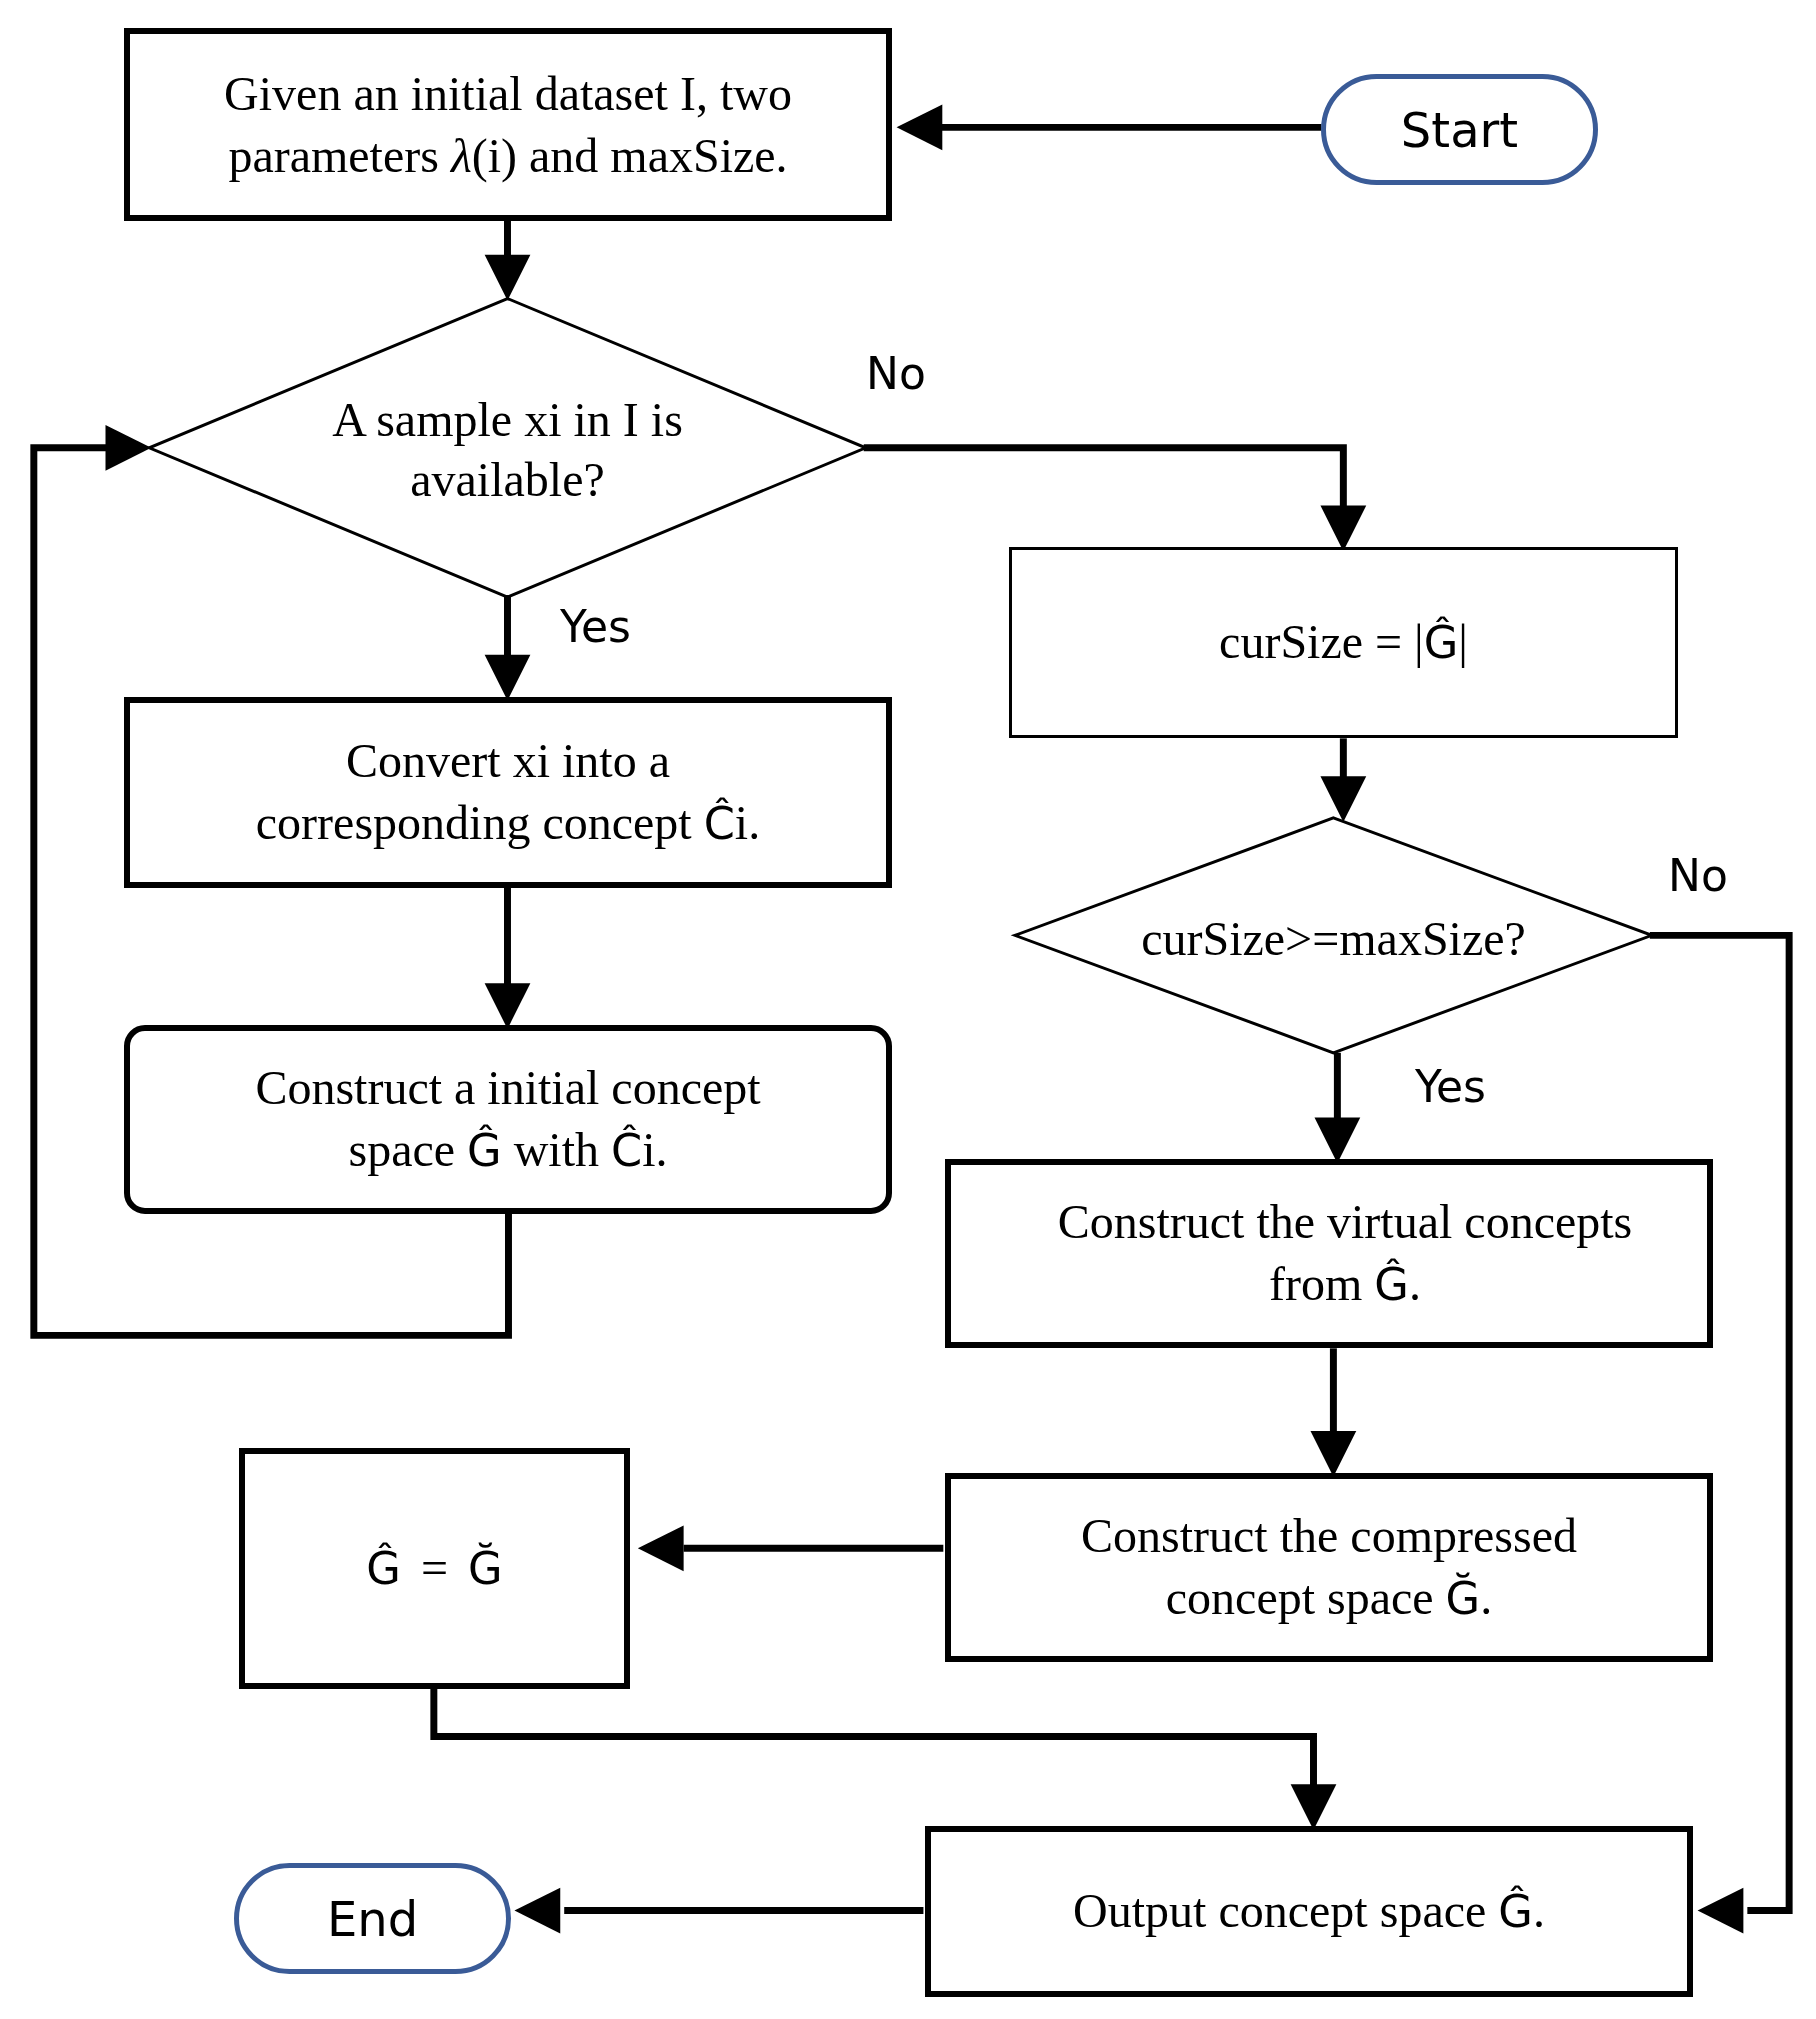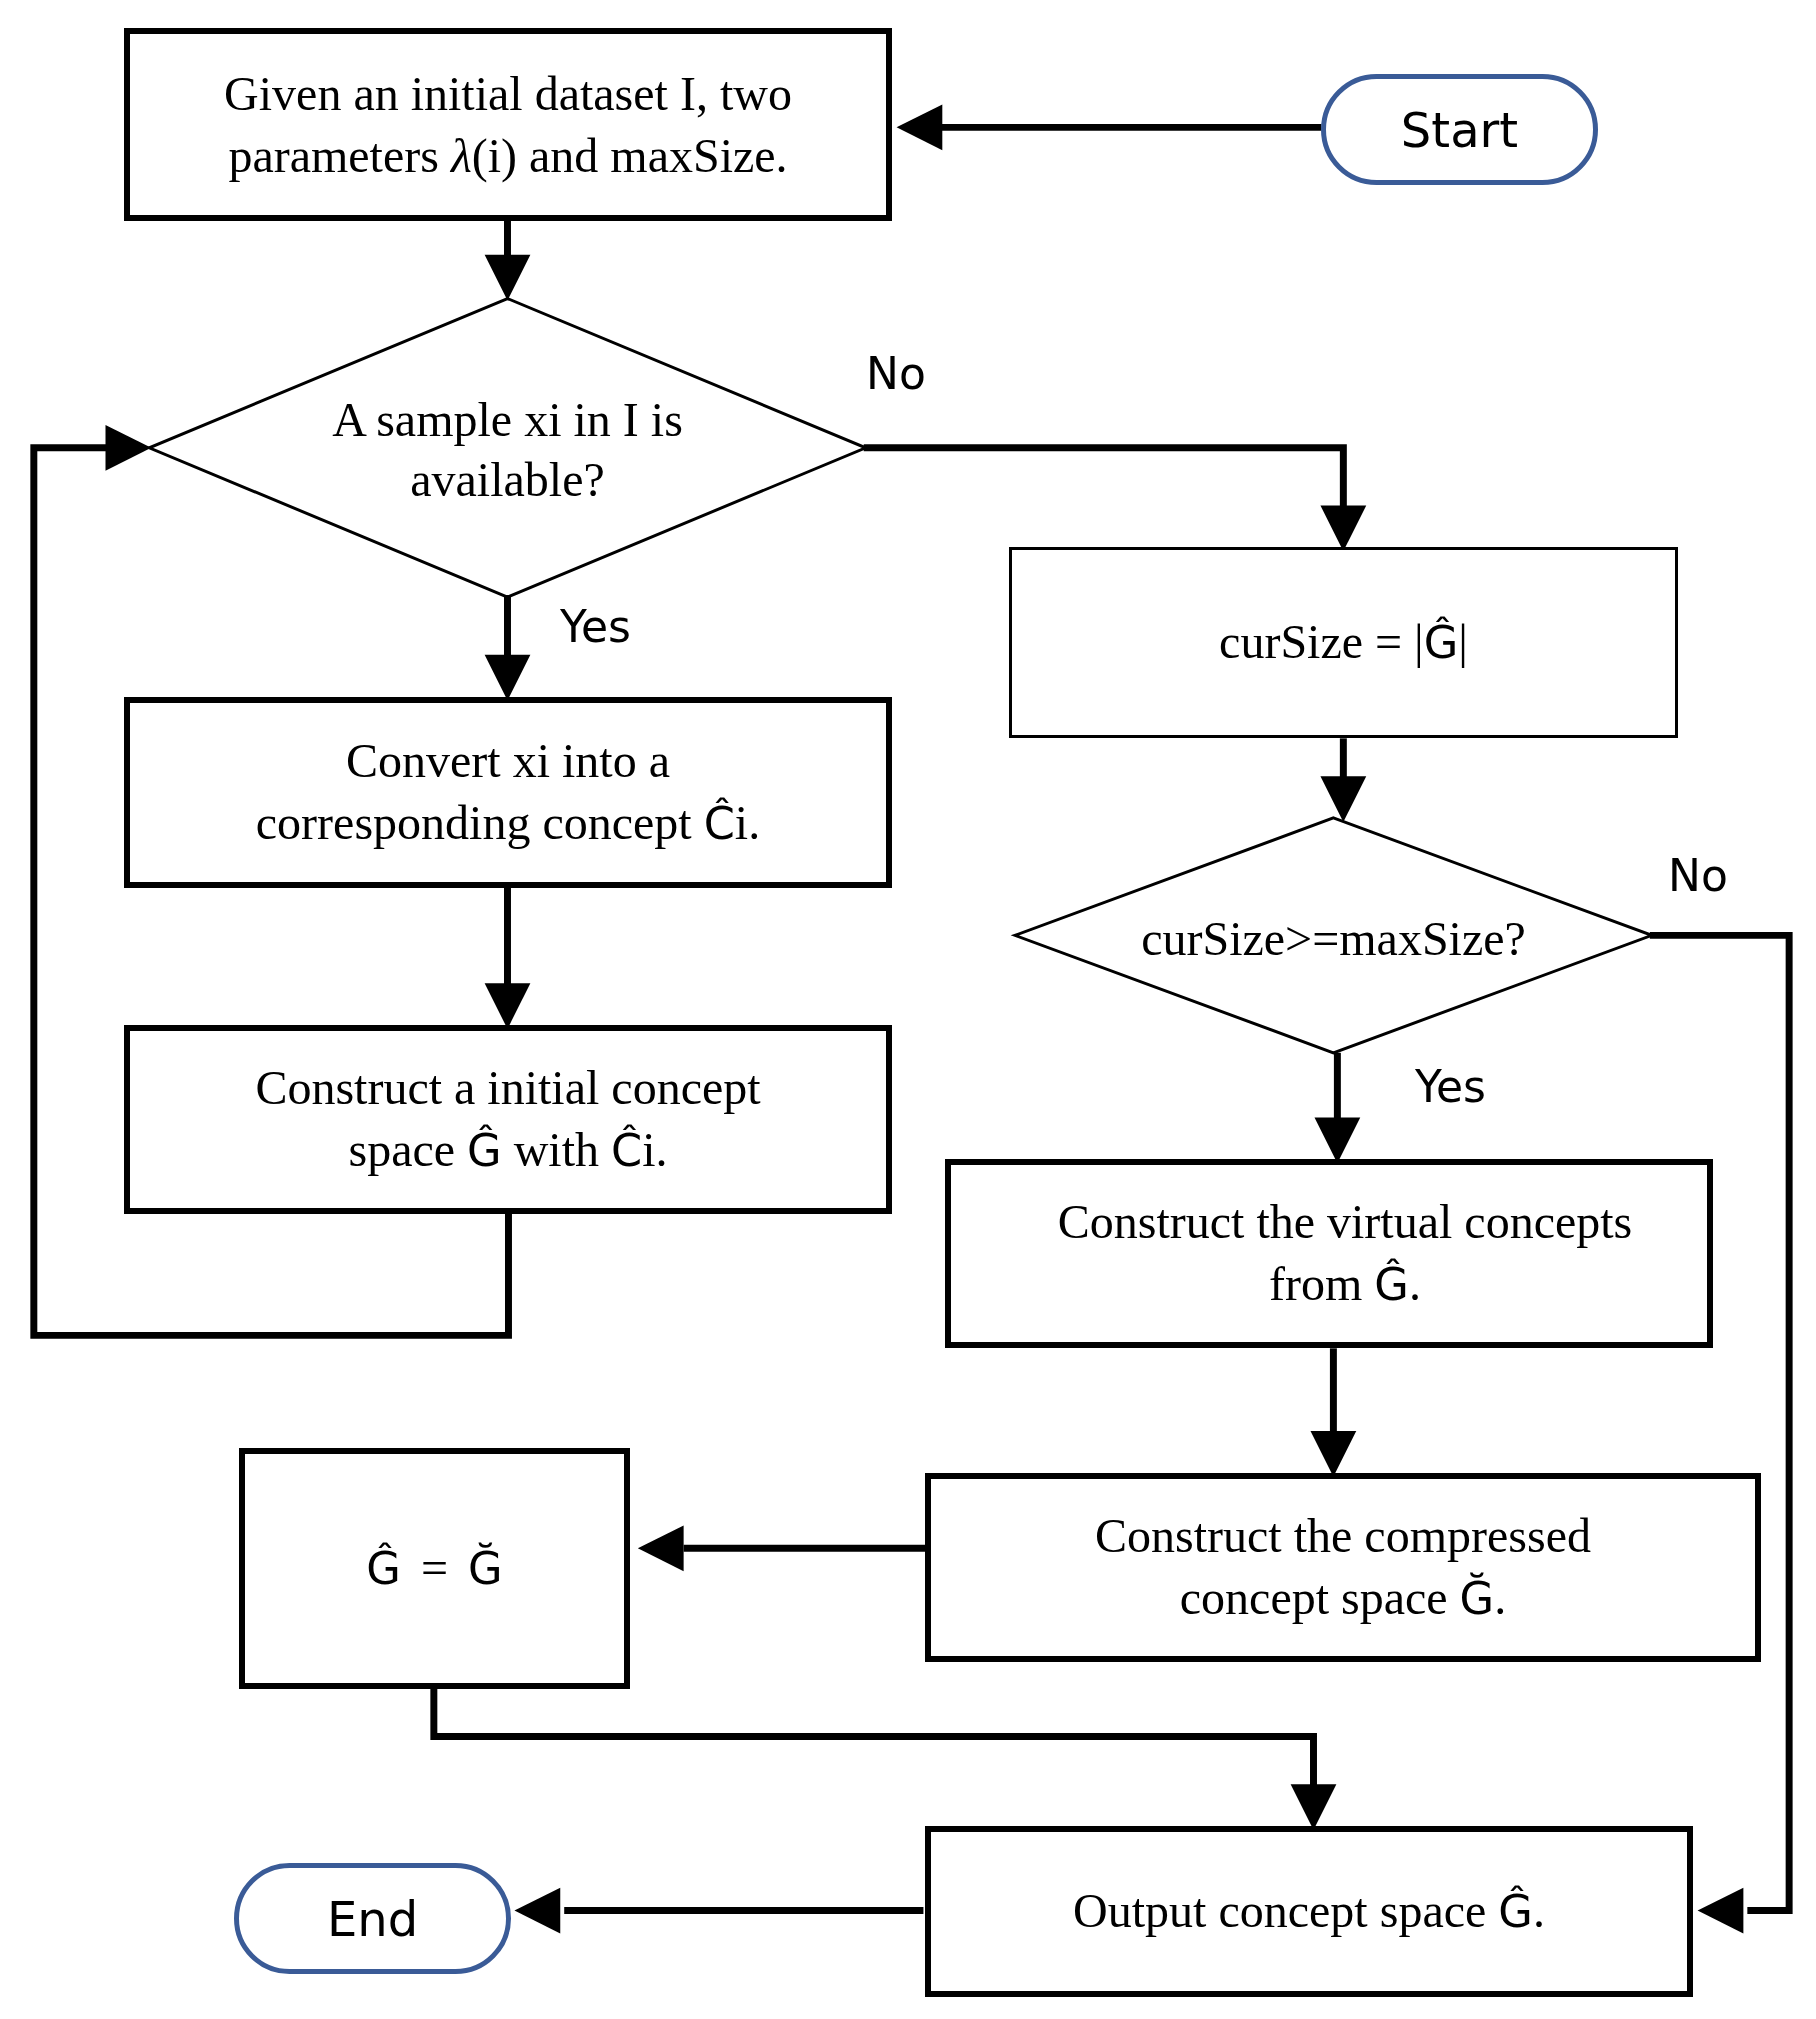--- a/index.html
+++ b/index.html
@@ -145,41 +145,41 @@
     </div>
   </div>
 
   <div class="box" style="left:124px; top:697px; width:768px; height:191px;">
     <div>
       <span>Convert xi into a</span><br>
       <span>corresponding concept </span><span class="sym">Ĉ</span><span>i.</span>
     </div>
   </div>
 
-  <div class="box" style="left:124px; top:1025px; width:768px; height:189px;">
+  <div class="box" style="left:124px; top:1025px; width:768px; height:189px;border-radius:21px;">
     <div>
       <span>Construct a initial concept</span><br>
       <span>space </span><span class="sym">Ĝ</span><span> with </span><span class="sym">Ĉ</span><span>i.</span>
     </div>
   </div>
 
   <div class="box thin" style="left:1009px; top:547px; width:669px; height:191px;">
     <div>
       <span>curSize = |</span><span class="sym">Ĝ</span><span>|</span>
     </div>
   </div>
 
   <div class="box" style="left:945px; top:1159px; width:768px; height:189px;padding-left:32px;">
     <div>
       <span>Construct the virtual concepts</span><br>
       <span>from </span><span class="sym">Ĝ</span><span>.</span>
     </div>
   </div>
 
-  <div class="box" style="left:925px; top:1473px; width:836px; height:189px;">
+  <div class="box" style="left:945px; top:1473px; width:768px; height:189px;">
     <div>
       <span>Construct the compressed</span><br>
       <span>concept space </span><span class="sym">Ğ</span><span>.</span>
     </div>
   </div>
 
   <div class="box" style="left:239px; top:1448px; width:391px; height:241px;">
     <div>
       <span class="sym">Ĝ</span><span class="eq">=</span><span class="sym">Ğ</span>
     </div>

